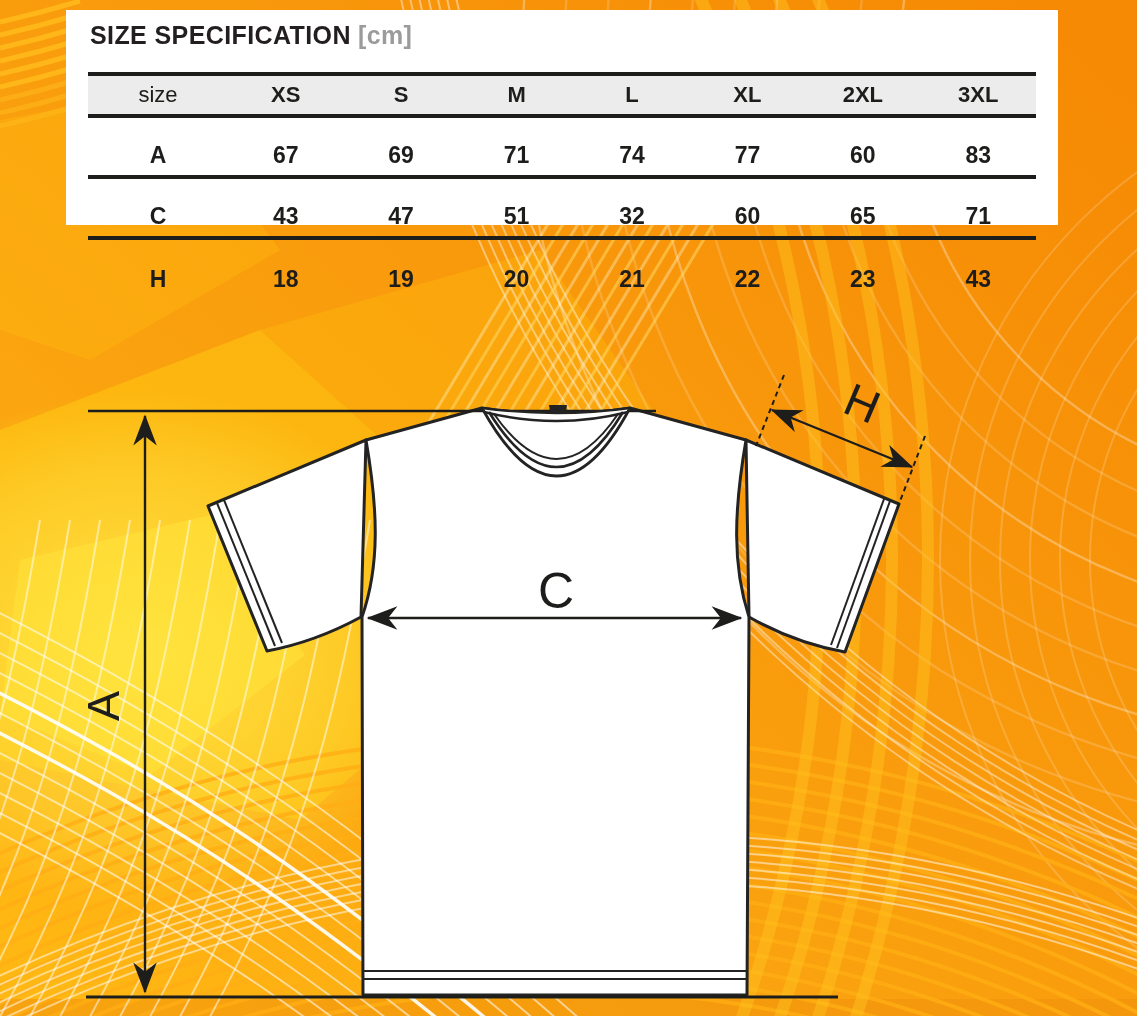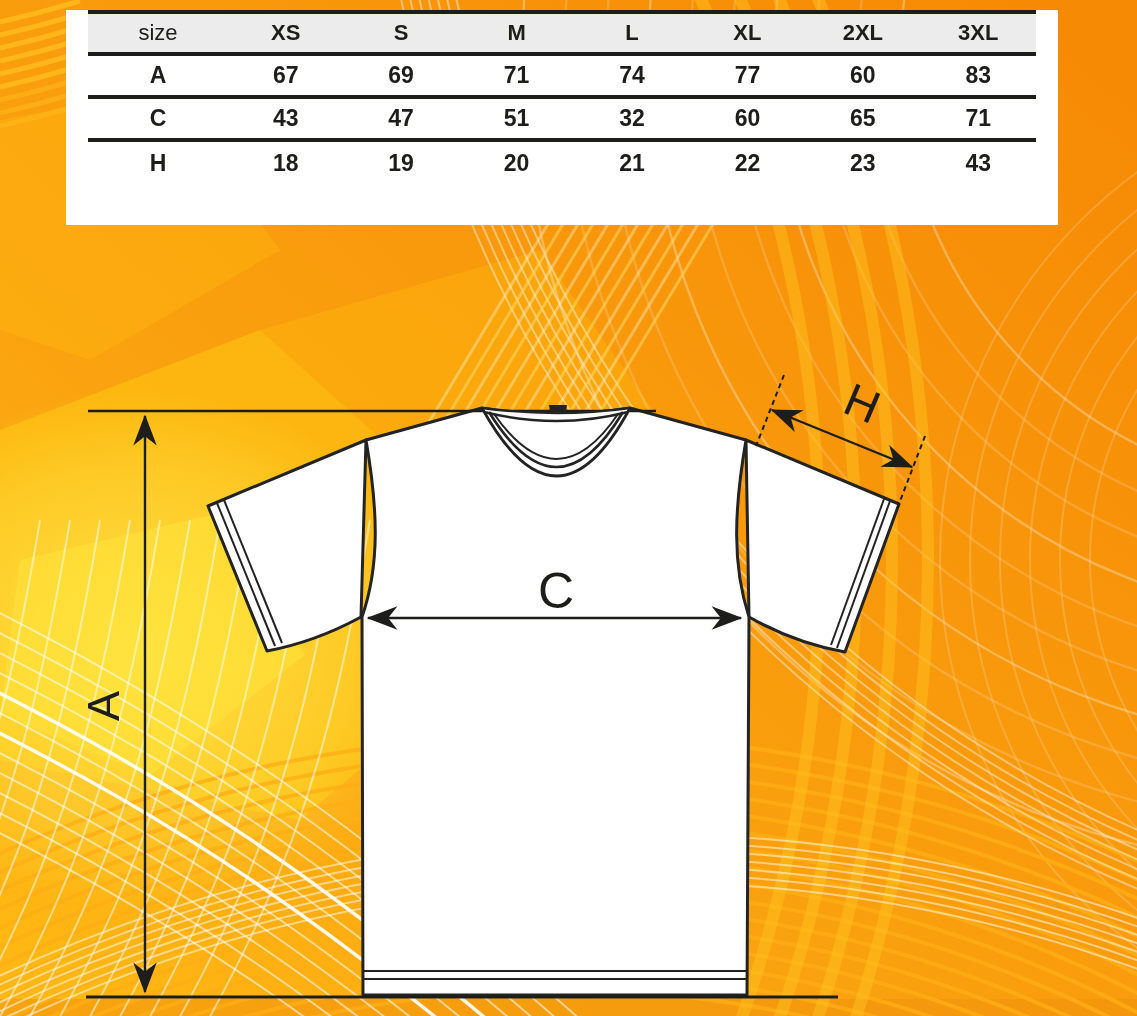--- a/index.html
+++ b/index.html
@@ -16,21 +16,21 @@
     background:#ffffff;
   }
   .card-title{
     margin:8px 0 0 24px;height:36px;line-height:34px;
     font-size:25px;font-weight:bold;letter-spacing:.4px;color:#231f20;
   }
   .card-title .unit{color:#9b9b9b;margin-left:7px;}
   .spec-table{margin:0 22px;}
   .t-row{
     display:grid;grid-template-columns:140px repeat(7,1fr);
-    align-items:center;text-align:center;color:#1d1d1b;
+    align-items:center;text-align:center;color:#1d1d1b;margin-top:18px;
   }
   .t-head{
     background:#ececec;height:46px;
     border-top:4px solid #1d1d1b;border-bottom:4px solid #1d1d1b;
     font-weight:bold;font-size:22px;
   }
   .t-head .size-cell{font-weight:normal;font-size:22px;}
   .t-data{height:43px;border-bottom:4px solid #1d1d1b;font-weight:bold;font-size:23px;}
   .t-data.last{border-bottom:none;}
 </style>
@@ -207,20 +207,23 @@
     </g>
 
     <g fill="#1d1d1b" font-family="Liberation Sans, sans-serif" font-weight="500" text-anchor="middle">
       <text x="119" y="706" font-size="45" transform="rotate(-90 119 706)">A</text>
       <text x="556" y="608" font-size="50">C</text>
       <text x="856" y="418" font-size="46" transform="rotate(23 856 418)">H</text>
     </g>
   </svg>
 
   <div class="card">
+    <div class="card-title">
+      <span>SIZE SPECIFICATION</span><span class="unit">[cm]</span>
+    </div>
     <div class="spec-table">
         <div class="t-row t-head">
           <span class="size-cell">size</span>
           <span>XS</span>
           <span>S</span>
           <span>M</span>
           <span>L</span>
           <span>XL</span>
           <span>2XL</span>
           <span>3XL</span>

